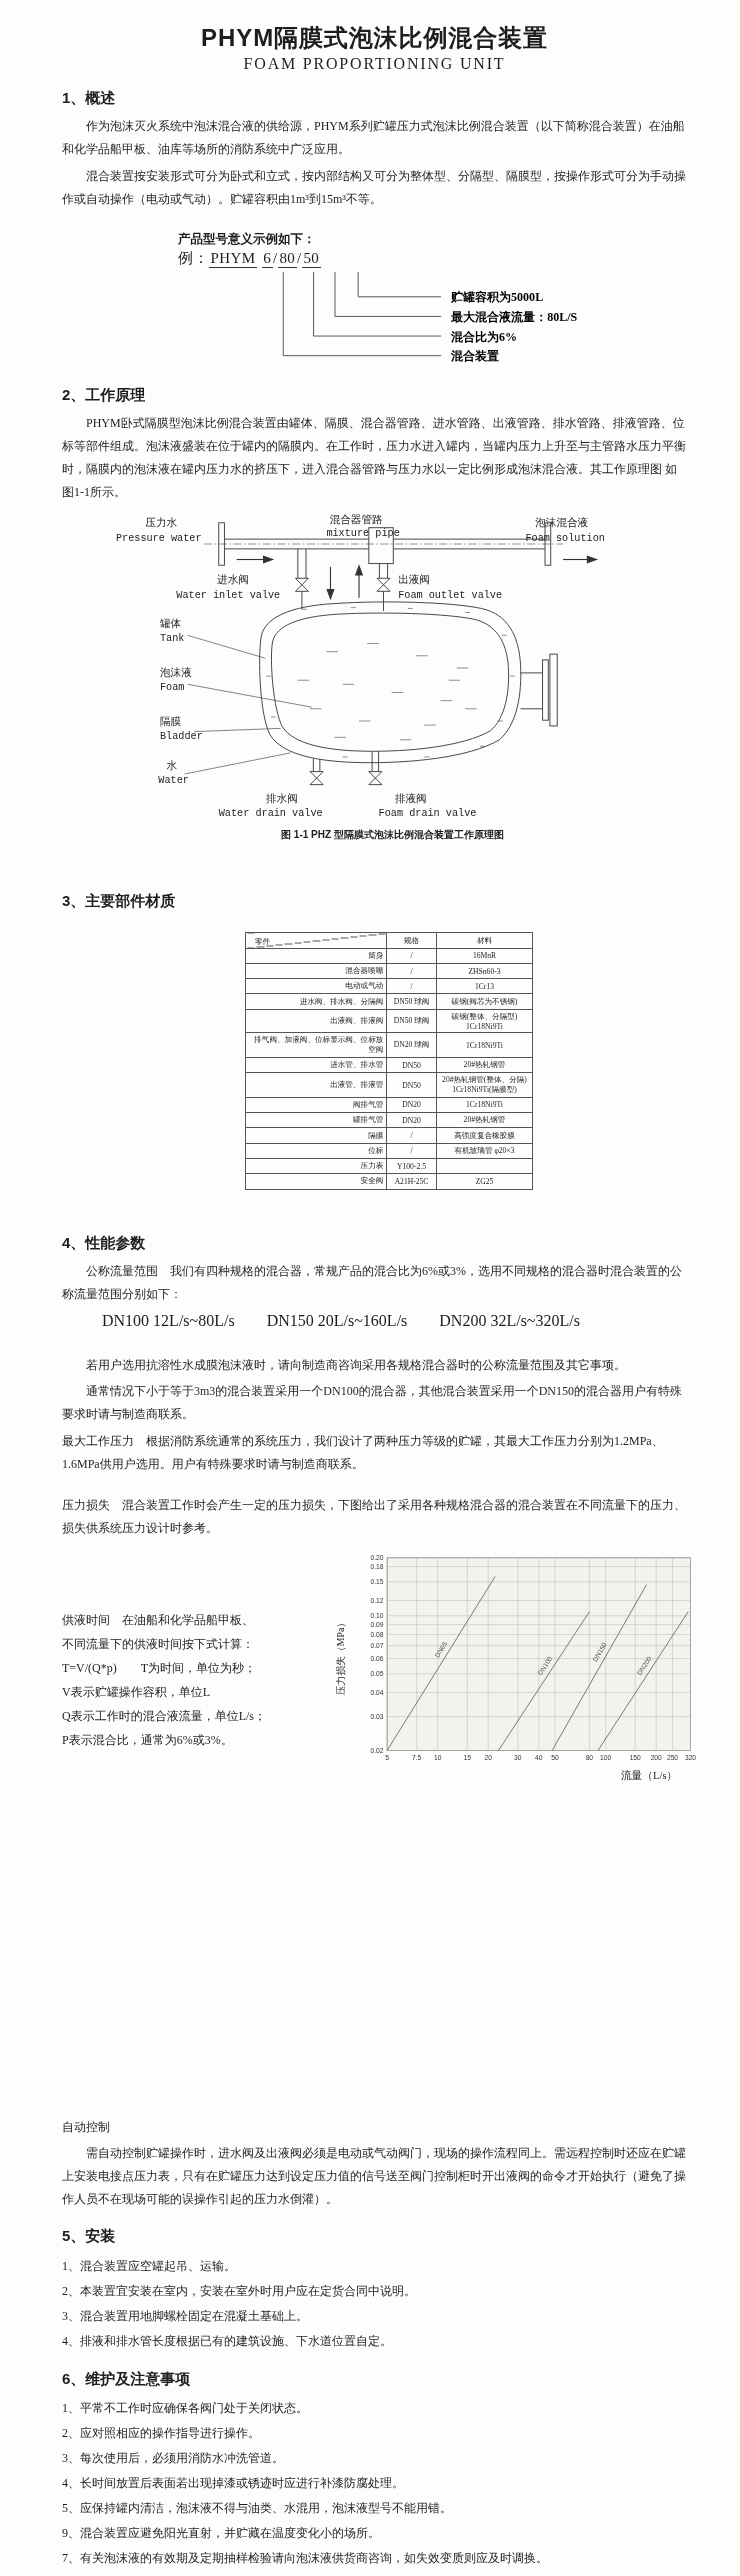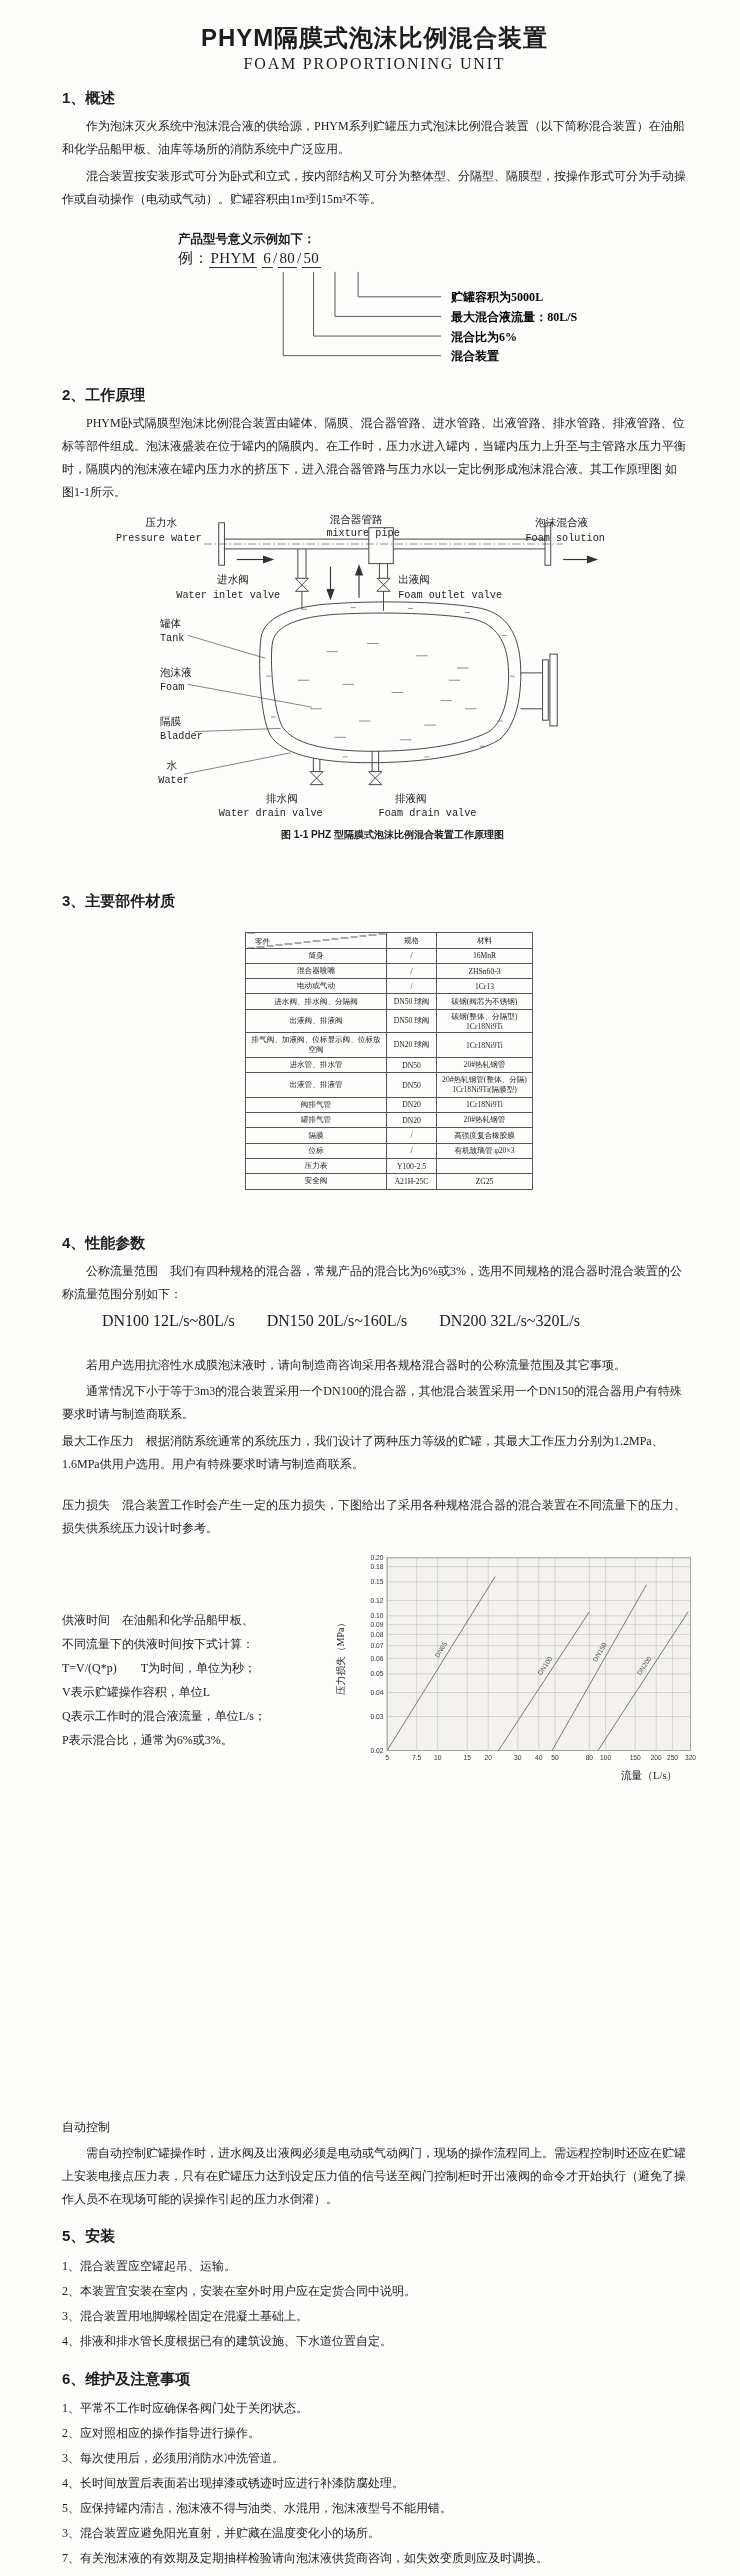--- a/index.html
+++ b/index.html
@@ -21,21 +21,21 @@
   .md-svg text{font-size:13.5px;font-weight:bold;font-family:"Liberation Serif",serif;}
   
   .figure1{margin:9px 0 0 36px;}
   .figure1 svg{display:block;}
   .fig-zh{font-size:13px;font-family:"Liberation Serif",serif;fill:#222;}
   .fig-en{font-size:12.5px;font-family:"Liberation Mono","DejaVu Sans Mono",monospace;fill:#222;}
   .figcap{font-size:10px;font-weight:bold;text-align:center;margin:5.3px 0 0 0;font-family:"Liberation Sans",sans-serif;}
   
   table.mat{border-collapse:collapse;margin:21.4px 0 0 183px;table-layout:fixed;width:287px;}
   table.mat th,table.mat td{border:0.9px solid #555;font-size:7.6px;padding:1.8px 2.7px;text-align:center;height:10.7px;}
-  table.mat td.first{text-align:center;}
+  table.mat td.first{text-align:right;}
   table.mat th{font-weight:normal;}
   table.mat col.c1{width:141px;} table.mat col.c2{width:50px;} table.mat col.c3{width:96px;}
   th.diag{position:relative;background:linear-gradient(to bottom right,transparent calc(50% - 0.4px),#555 calc(50% - 0.4px),#555 calc(50% + 0.4px),transparent calc(50% + 0.4px));}
   th.diag span{position:absolute;left:9px;bottom:0.9px;font-size:7.6px;}
   
   .twocol{position:relative;margin-top:7.1px;min-height:284px;}
   .leftcol{position:absolute;left:0;top:61px;width:267px;font-size:12px;line-height:24px;}
   .leftcol .list-item{white-space:nowrap;}
   .chartbox{position:absolute;right:-16px;top:0;}
   .autoblk{margin-top:285px;}
@@ -377,20 +377,20 @@
         <div class="list-item">4、排液和排水管长度根据已有的建筑设施、下水道位置自定。</div>
       </div>
 
     <h2>6、维护及注意事项</h2>
     <div class="numlist">
         <div class="list-item">1、平常不工作时应确保各阀门处于关闭状态。</div>
         <div class="list-item">2、应对照相应的操作指导进行操作。</div>
         <div class="list-item">3、每次使用后，必须用消防水冲洗管道。</div>
         <div class="list-item">4、长时间放置后表面若出现掉漆或锈迹时应进行补漆防腐处理。</div>
         <div class="list-item">5、应保持罐内清洁，泡沫液不得与油类、水混用，泡沫液型号不能用错。</div>
-        <div class="list-item">3、混合装置应避免阳光直射，并贮藏在温度变化小的场所。</div>
+        <div class="list-item">9、混合装置应避免阳光直射，并贮藏在温度变化小的场所。</div>
         <div class="list-item">7、有关泡沫液的有效期及定期抽样检验请向泡沫液供货商咨询，如失效变质则应及时调换。</div>
         <div class="list-item">8、不得在超过工作压力范围的情况下使用本装置。</div>
       </div>
   </div>
 
 </div>
 
 
 </body></html>

